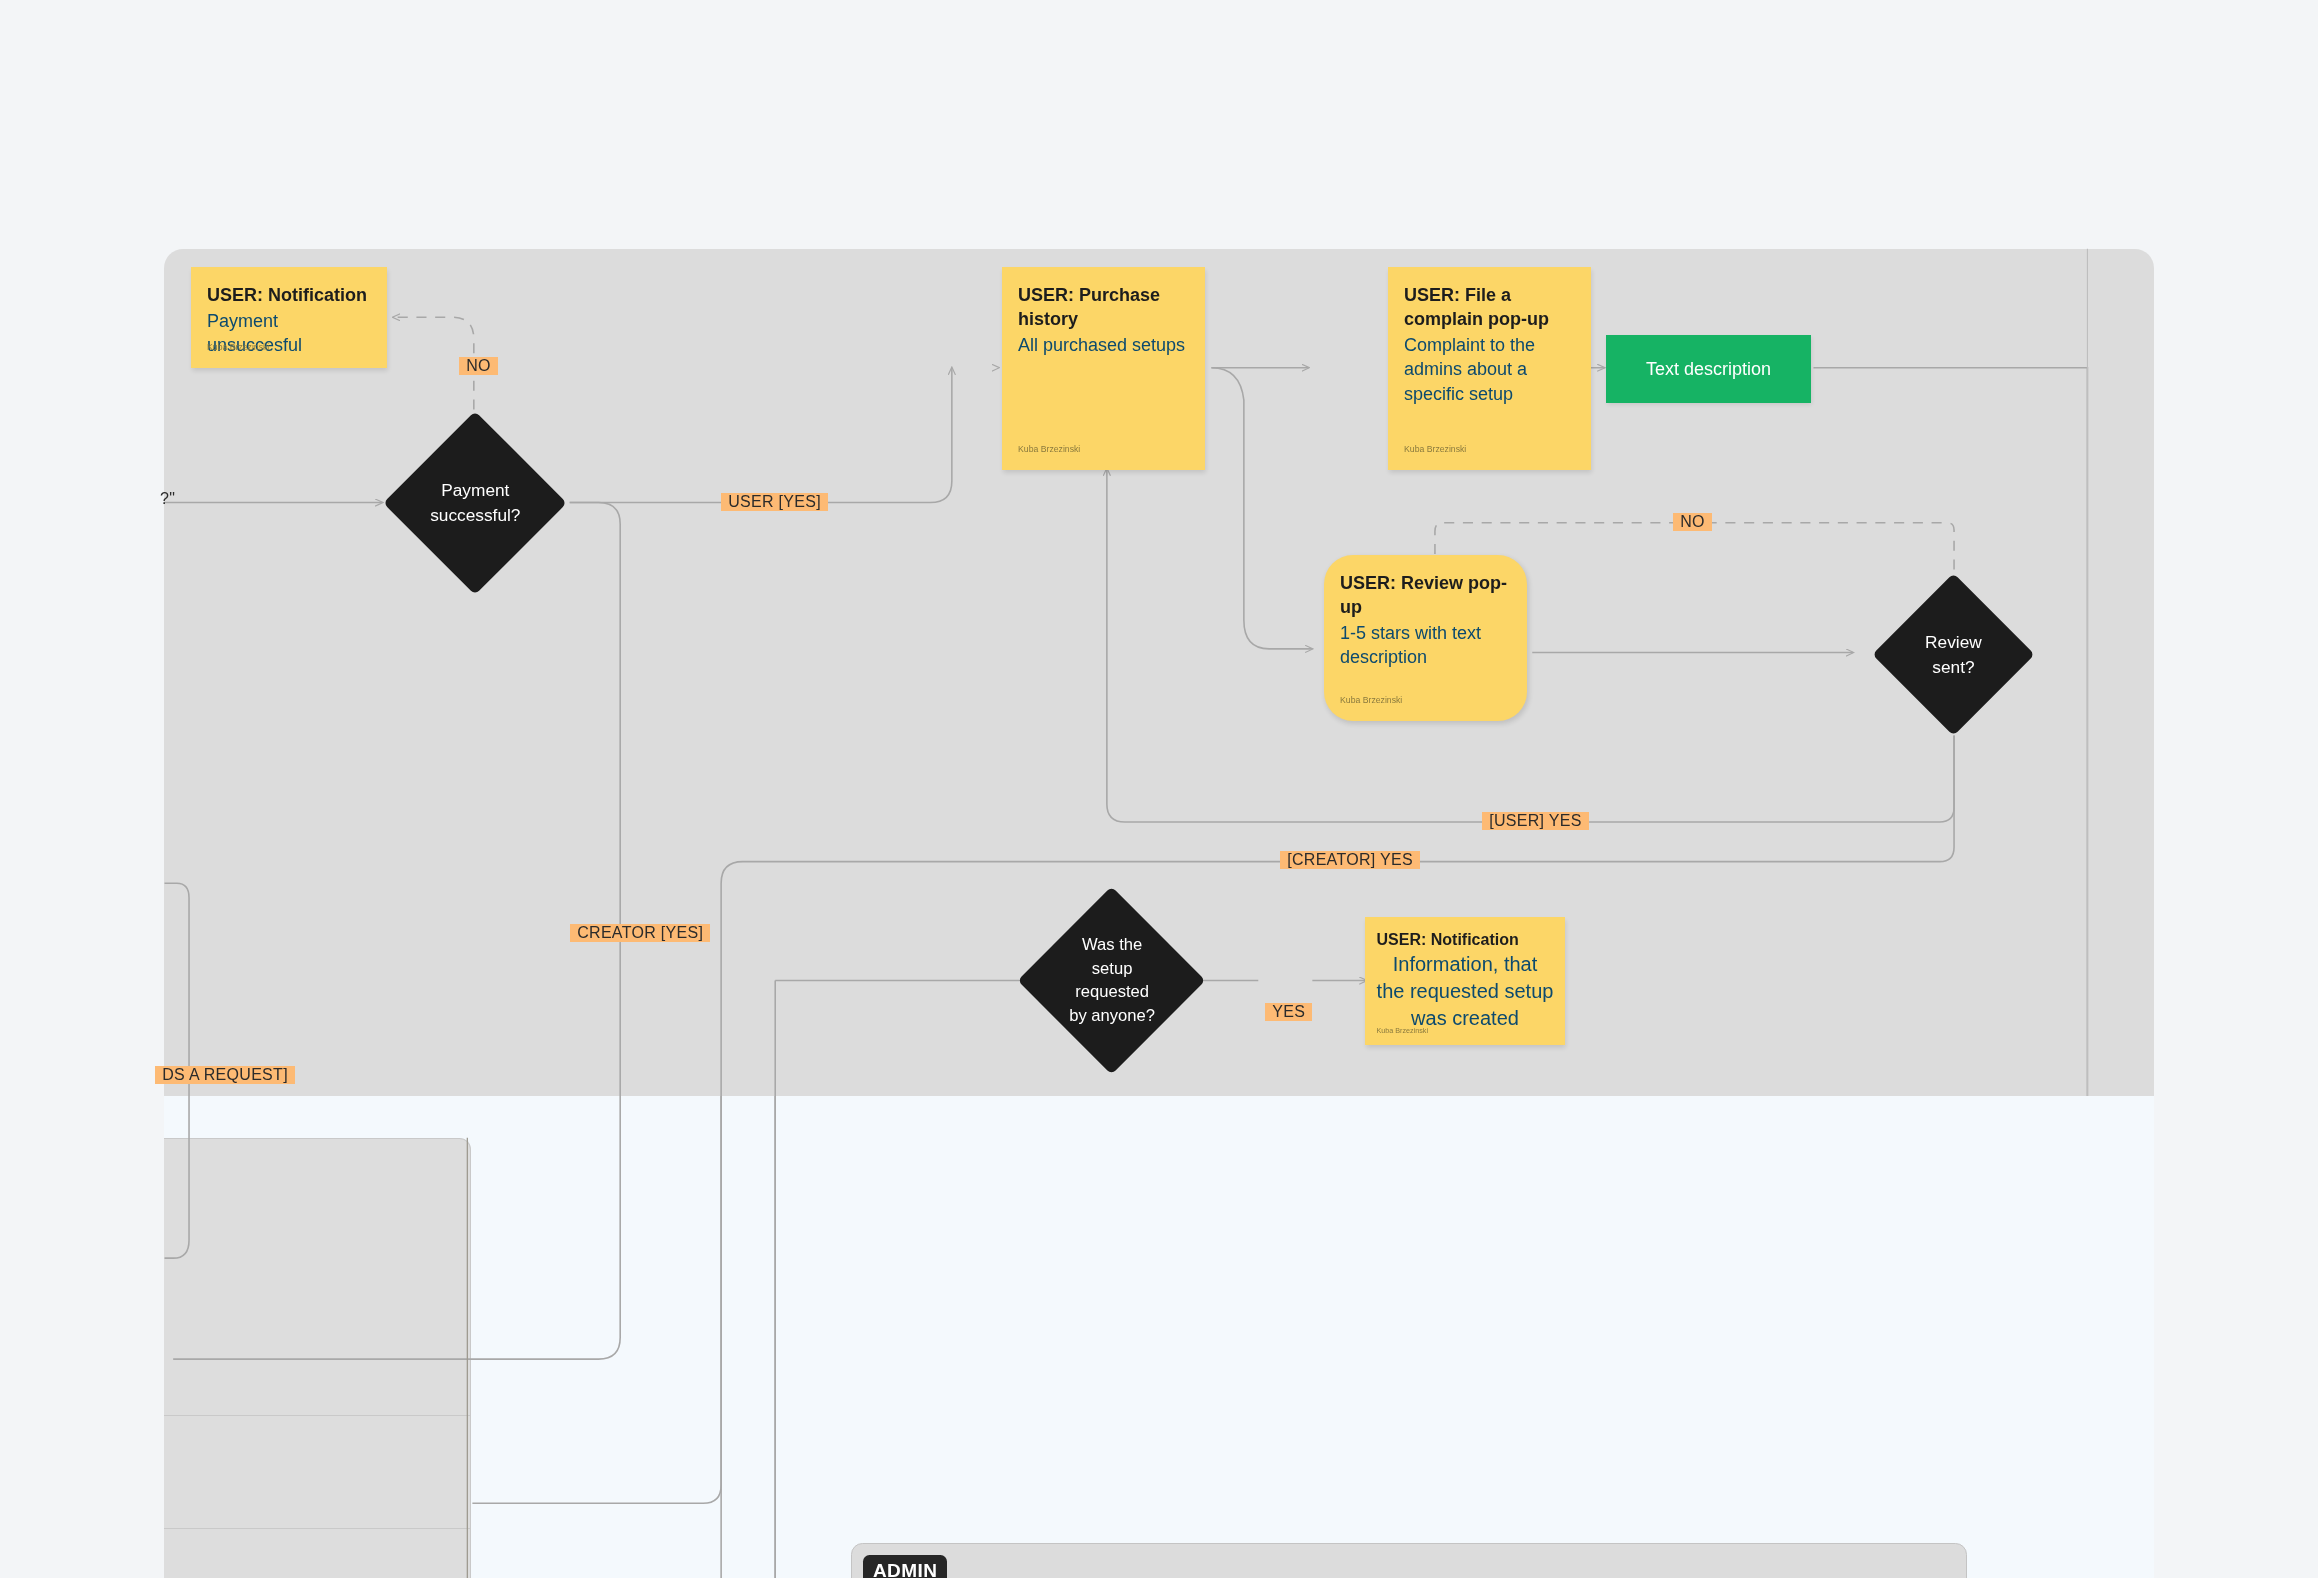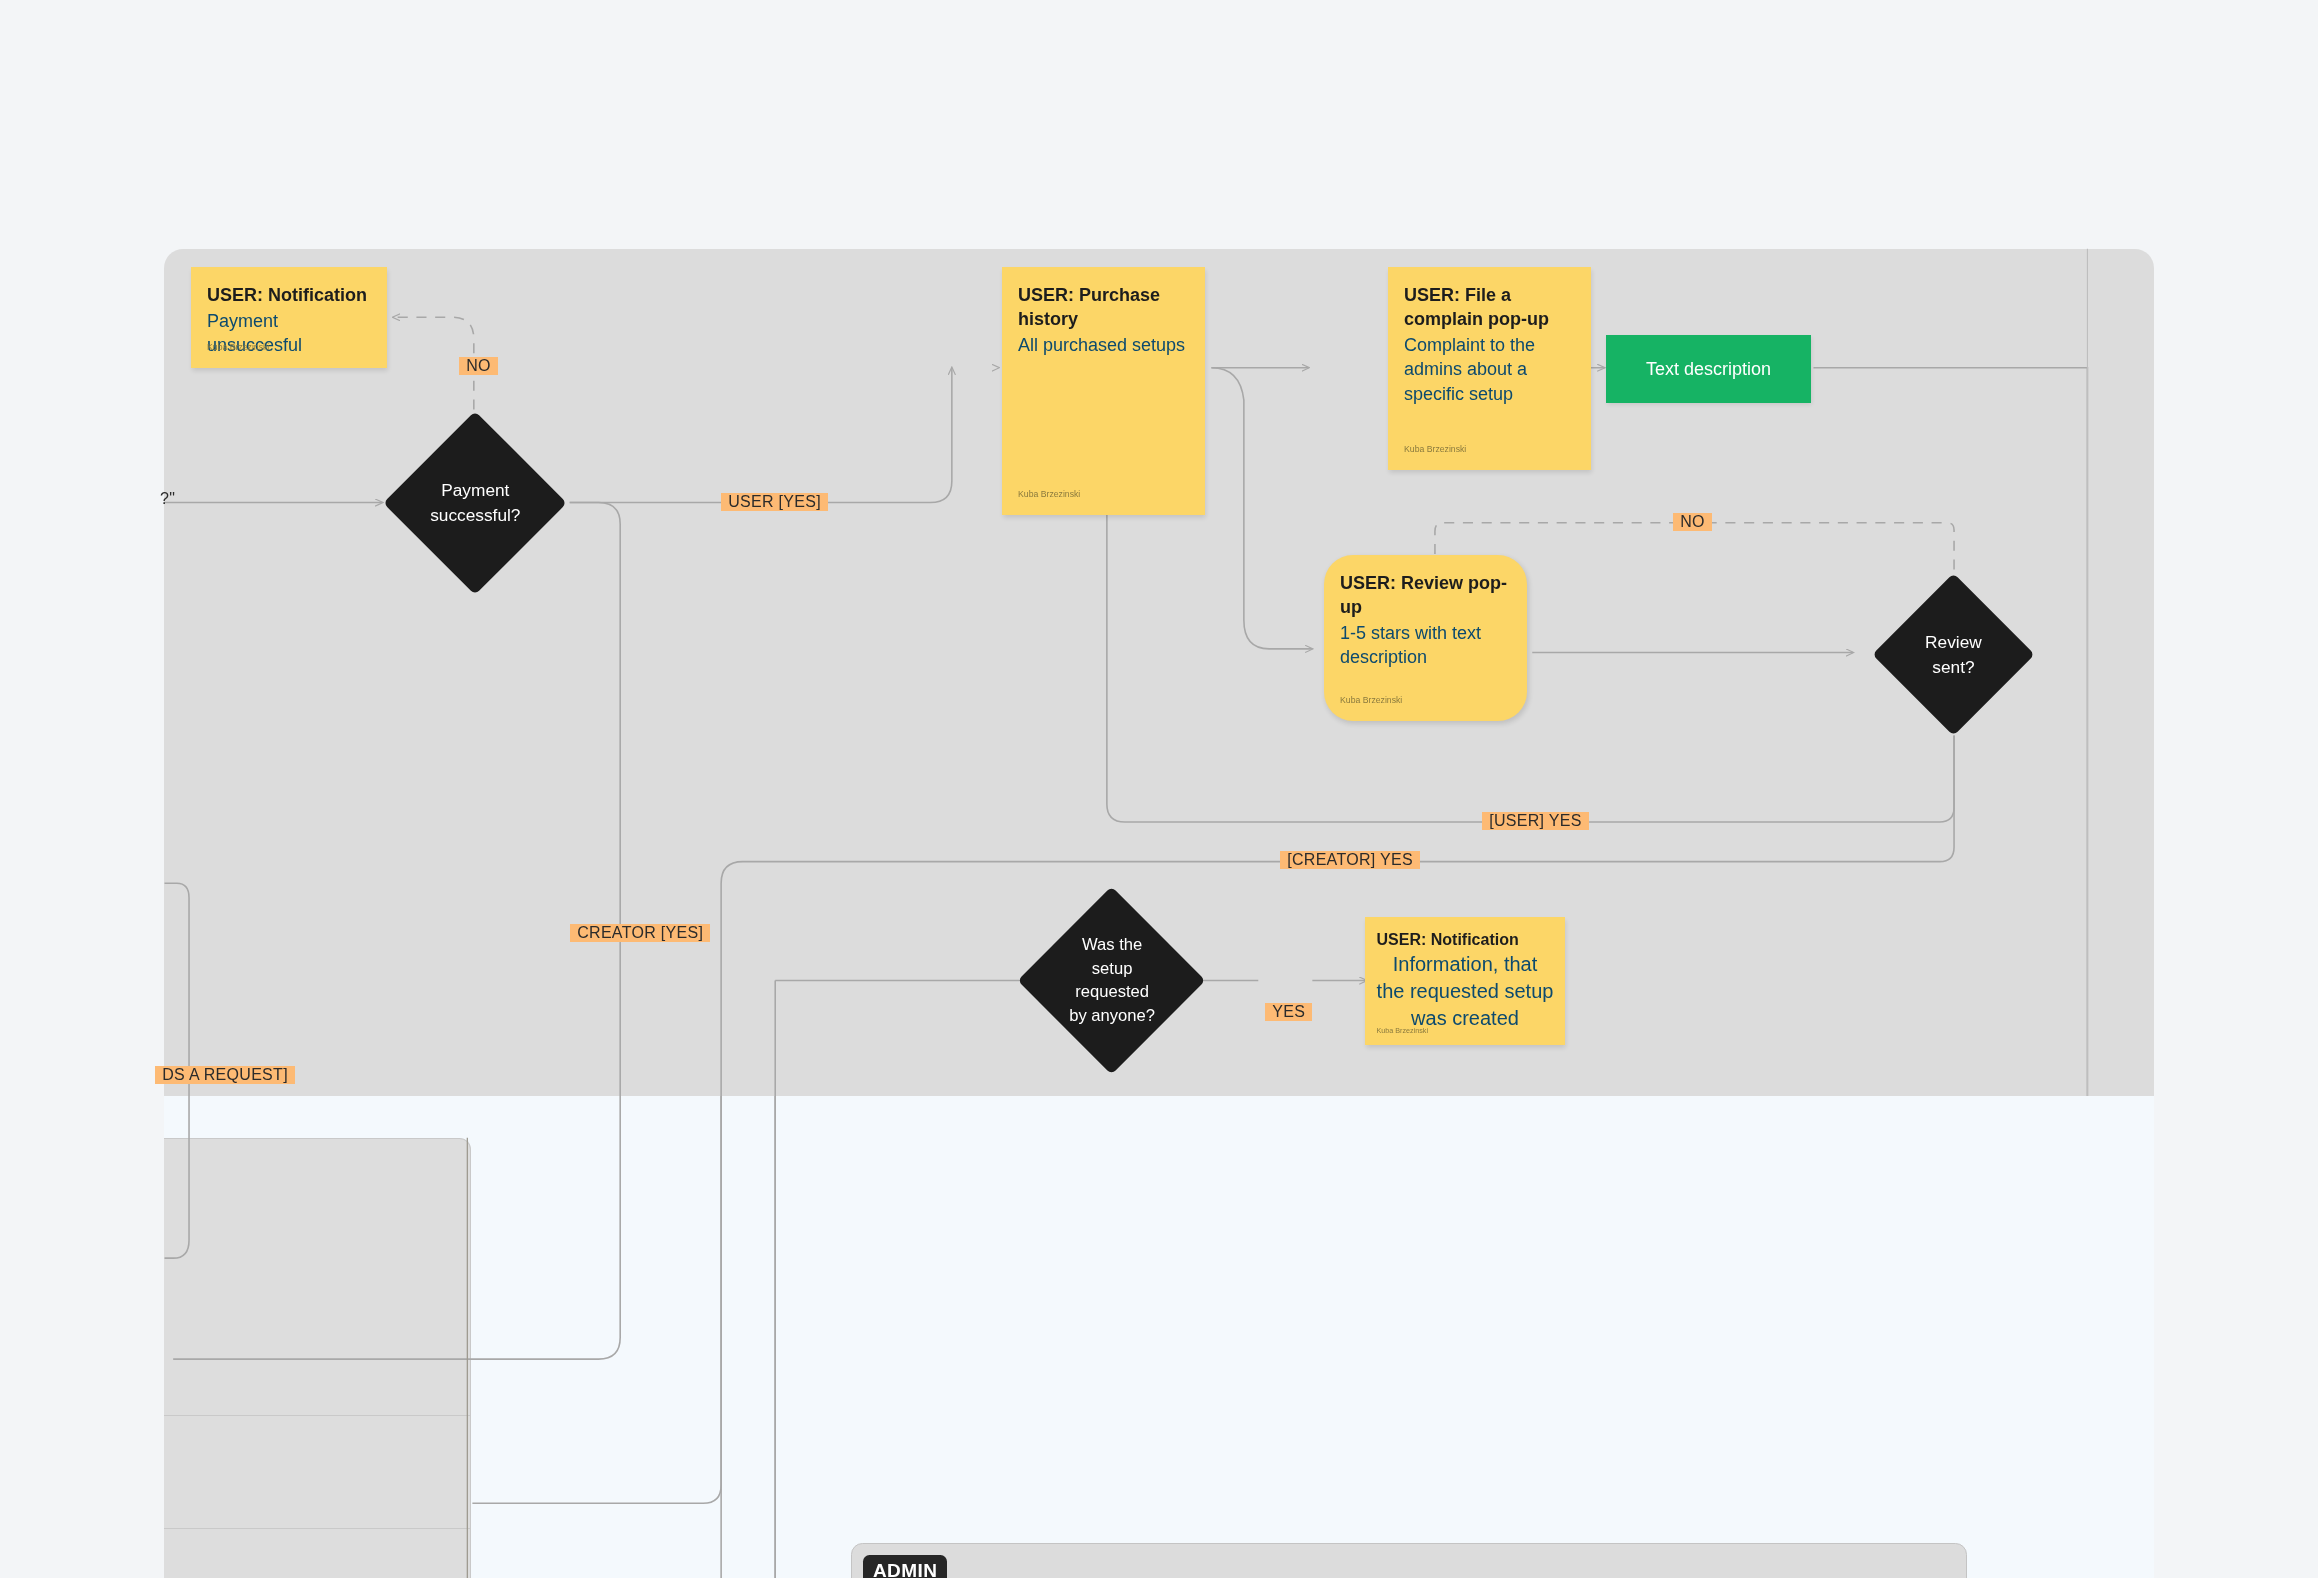--- a/index.html
+++ b/index.html
@@ -185,21 +185,21 @@
       <path d="M1075,1520 L1075,2190"></path>
     </g>
   </svg>
 
   <div class="note" style="left:191px;top:267px;width:196px;height:101px;">
     <div class="n-title">USER: Notification</div>
     <div class="n-body">Payment unsuccesful</div>
     <div class="n-author">Kuba Brzezinski</div>
   </div>
 
-  <div class="note" style="left:1002px;top:267px;width:203px;height:248px;">
+  <div class="note" style="left:1002px;top:267px;width:203px;height:203px;">
     <div class="n-title">USER: Purchase history</div>
     <div class="n-body">All purchased setups</div>
     <div class="n-author">Kuba Brzezinski</div>
   </div>
 
   <div class="note" style="left:1388px;top:267px;width:203px;height:203px;">
     <div class="n-title">USER: File a complain pop-up</div>
     <div class="n-body">Complaint to the admins about a specific setup</div>
     <div class="n-author">Kuba Brzezinski</div>
   </div>

